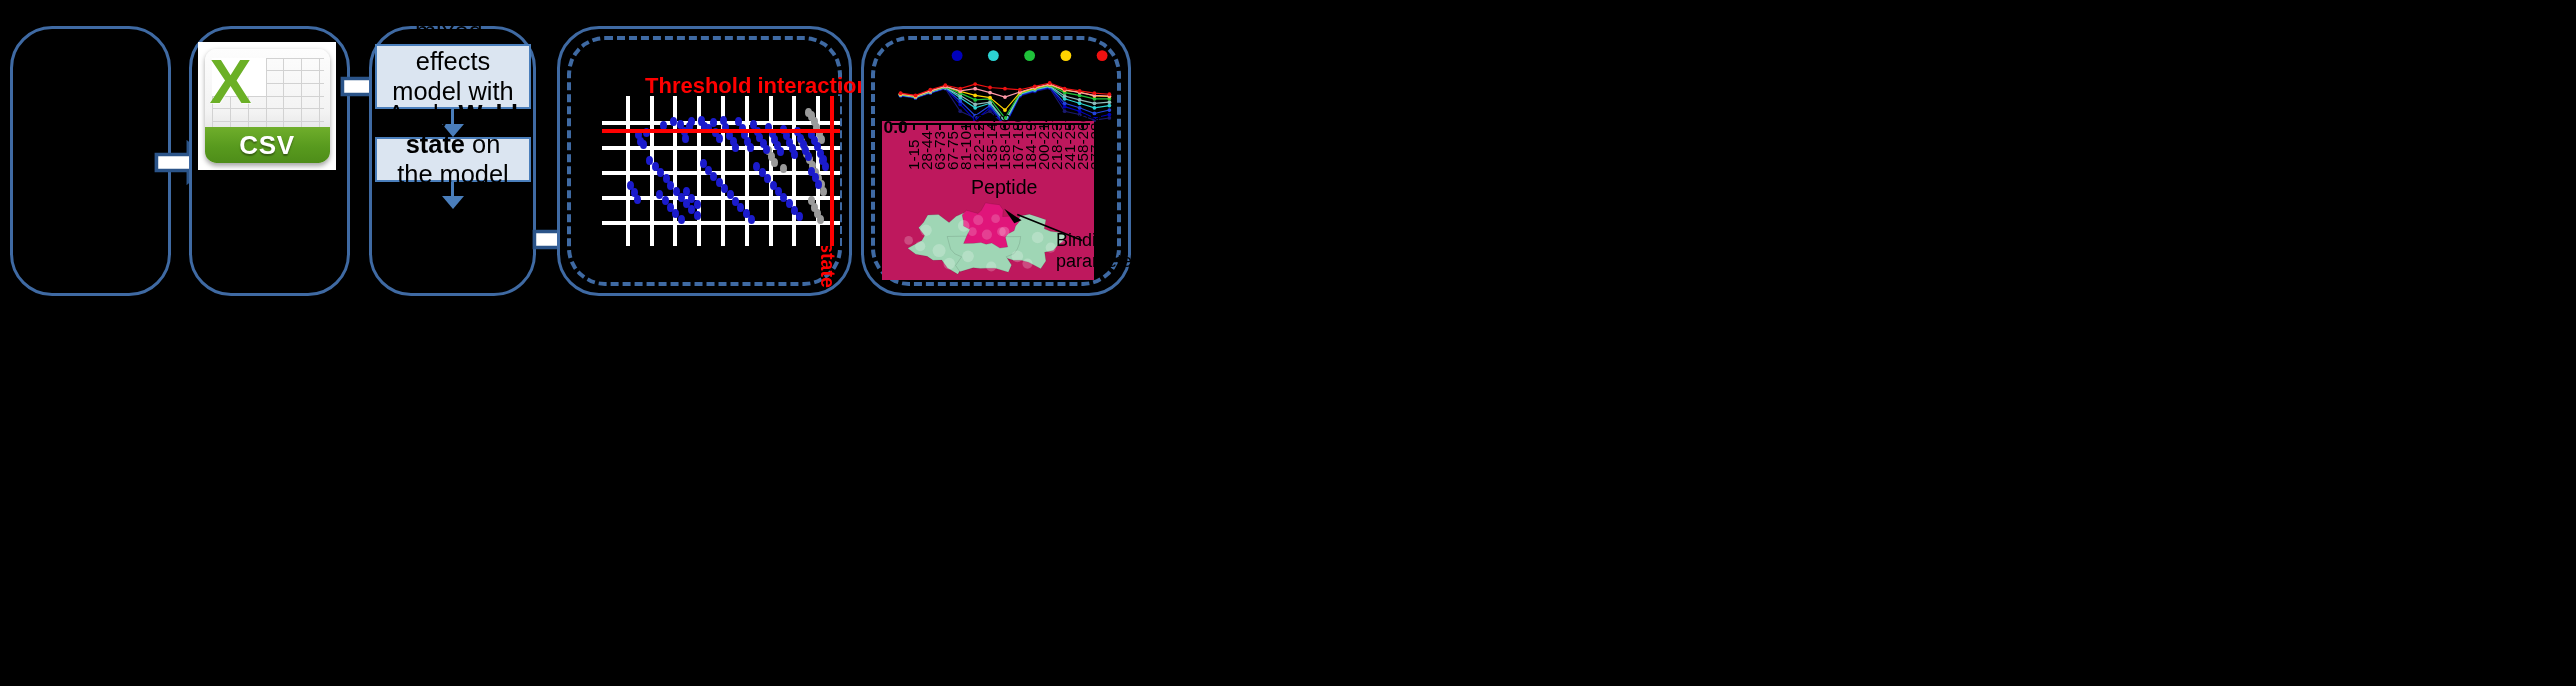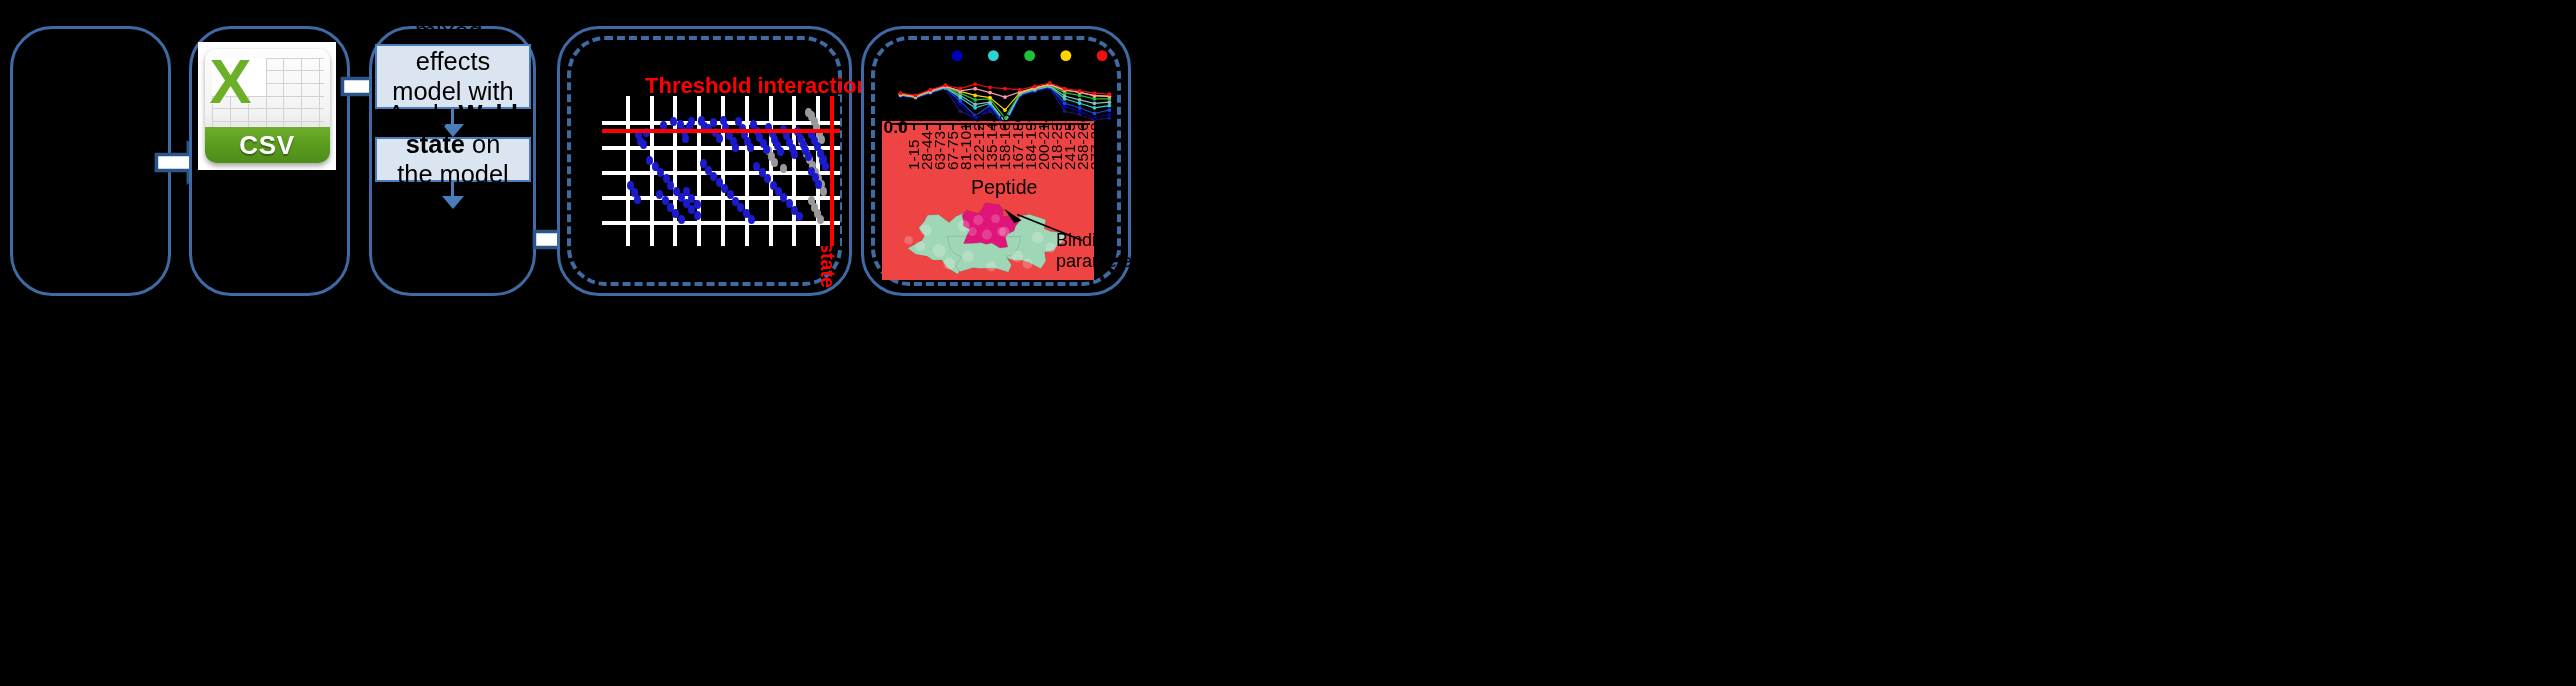--- a/index.html
+++ b/index.html
@@ -46,21 +46,21 @@
   .scatter-vtitle{position:absolute;color:#ff0000;font-weight:bold;font-size:19.6px;white-space:nowrap;
                   transform:rotate(90deg);transform-origin:left top;font-family:"Liberation Sans",sans-serif;}
   .scatter-plot{position:absolute;background:#000;}
   .gridline{position:absolute;background:#ffffff;}
   .thresh-h{position:absolute;background:#ff0000;height:4.4px;left:0;right:0;}
   .thresh-v{position:absolute;background:#ff0000;width:4.4px;top:0;bottom:0;}
   .dot{position:absolute;border-radius:50%;}
 
   
   .lc-wrap{position:absolute;}
-  .white-card{position:absolute;background:#ef4444;}
+  .white-card{position:absolute;background:#be185d;}
   .axis-line{position:absolute;background:#000;}
   .tick{position:absolute;background:#000;width:1.5px;}
   .tick-label{position:absolute;color:#000;font-size:15.3px;white-space:nowrap;
               transform:rotate(-90deg);transform-origin:left top;font-family:"Liberation Sans",sans-serif;}
   .axis-title{position:absolute;color:#000;font-size:19.6px;font-family:"Liberation Sans",sans-serif;}
   .ylab{position:absolute;color:#000;font-size:17.4px;font-family:"Liberation Sans",sans-serif;font-weight:bold;}
   .ann-label{position:absolute;color:#000;font-size:18px;line-height:1.15;font-family:"Liberation Sans",sans-serif;}
 </style>
 </head>
 <body>

